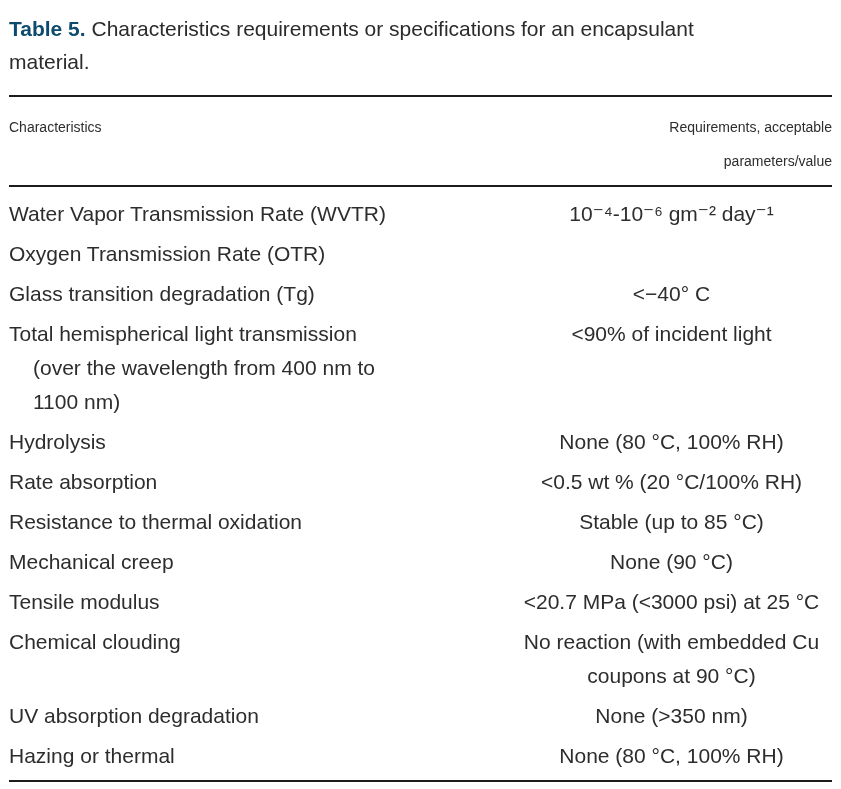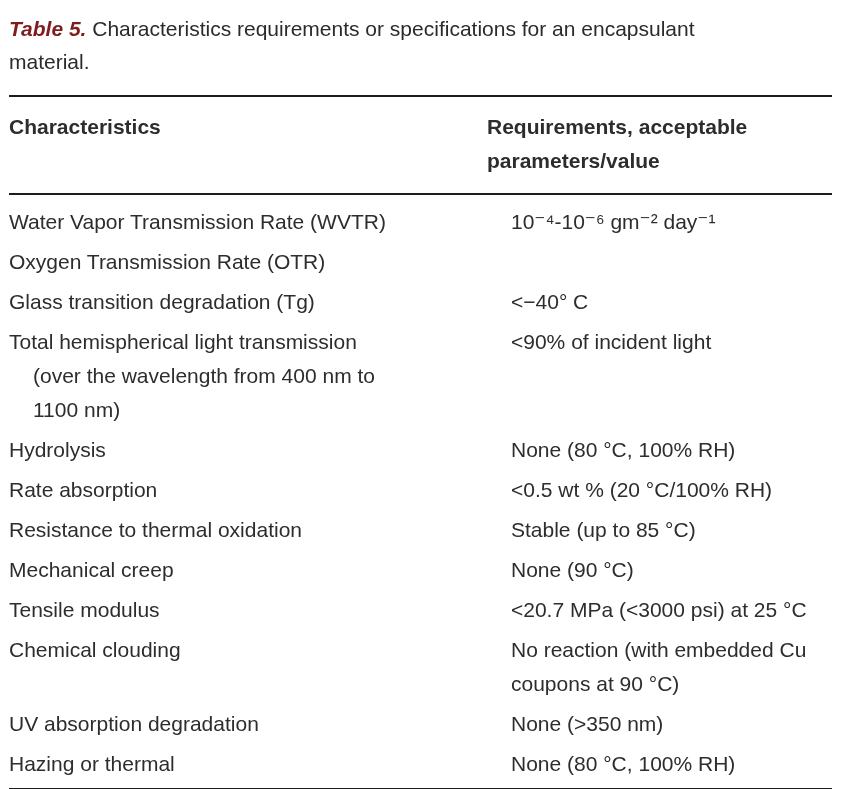--- a/index.html
+++ b/index.html
@@ -18,68 +18,67 @@
     padding: 0 9px;
   }
   .caption {
     font-size: 21px;
     line-height: 33px;
     margin: 12px 0 0 0;
     color: #2b2b2b;
   }
   .caption-label {
     font-weight: 700;
-    color: #7f1d1d;
-    font-style: italic;
+    color: #0c4a6e;
   }
   .caption-text {
     white-space: pre-line;
   }
   .rule {
     border: 0;
     border-top: 2px solid #1c1c1c;
     margin: 0;
   }
   .rule-top { margin-top: 17px; }
   .rule-mid { border-top-width: 2.5px; }
   .rule-bottom { border-top-width: 2px; }
   .thead {
     display: flex;
-    padding: 13px 0 15px 0;
-    font-size: 21px;
+    padding: 13px 0 7px 0;
+    font-size: 14px;
     line-height: 34px;
-    font-weight: bold;
   }
   .col-left {
     width: 478px;
     flex: 0 0 478px;
   }
   .col-right {
     flex: 1 1 auto;
-    text-align: left;
+    text-align: right;
     white-space: pre-line;
   }
   .tbody {
     padding: 7px 0 4px 0;
     font-size: 21px;
     line-height: 34px;
   }
   .trow {
     display: flex;
     padding: 3px 0;
   }
   .cell-char {
     width: 478px;
     flex: 0 0 478px;
     padding-left: 24px;
     text-indent: -24px;
     white-space: pre-line;
   }
   .cell-req {
     flex: 1 1 auto;
+    text-align: center;
     white-space: pre-line;
   }
 </style>
 </head>
 <body>
 
 <div class="page">
 
   <p class="caption">
     <span class="caption-label">Table 5.</span><span class="caption-text"> Characteristics requirements or specifications for an encapsulant

